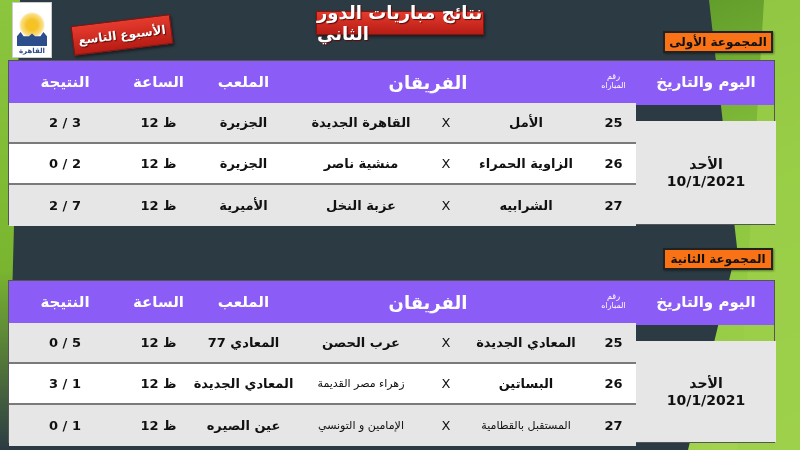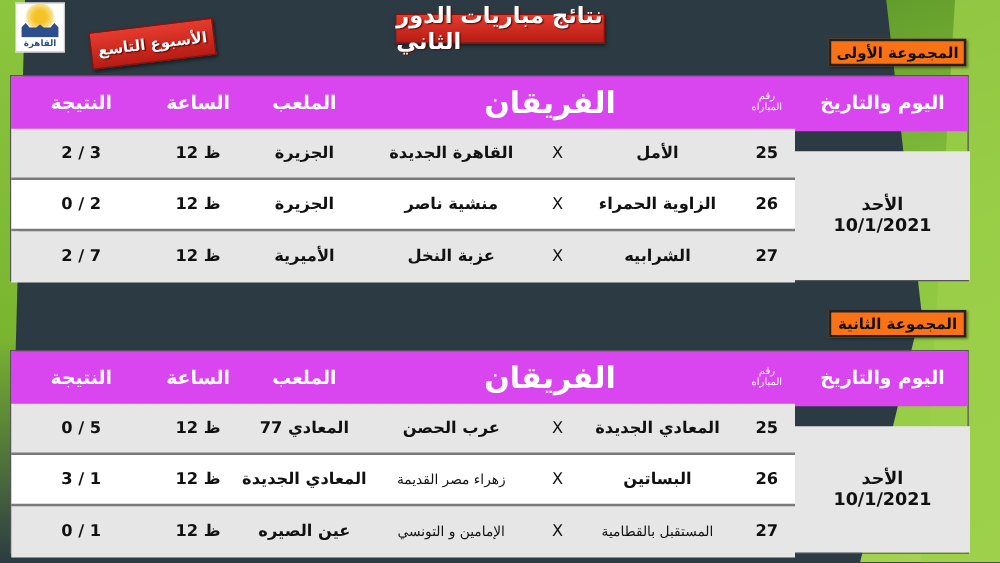--- a/index.html
+++ b/index.html
@@ -19,21 +19,21 @@
     background: linear-gradient(160deg, #5f9a2a 0%, #8cc63f 45%, #a5d451 100%);
     clip-path: polygon(35% 0, 100% 0, 100% 100%, 20% 100%, 55% 55%);
   }
   .bg-right2 {
     position: absolute; right: 0; top: 0; width: 90px; height: 450px;
     background: #9ccf4a;
     clip-path: polygon(60% 0, 100% 0, 100% 100%, 30% 100%);
     opacity: .8;
   }
   .logo {
-    position: absolute; left: 12px; top: 2px; width: 40px; height: 40px;
+    position: absolute; left: 12px; top: 2px; width: 40px; height: 56px;
     background: #fff; border: 1px solid #ccc;
     display: flex; flex-direction: column; align-items: center; justify-content: flex-end;
     padding-bottom: 2px;
   }
   .logo .sun {
     width: 26px; height: 26px; border-radius: 50%;
     background: radial-gradient(circle, #f6c327 30%, #f9e08a 60%, #fff 72%);
     margin-bottom: -6px;
   }
   .logo .mosque {
@@ -63,27 +63,27 @@
   .group-label.g2 { left: 663px; top: 248px; width: 110px; height: 22px; }
 
   .tbl {
     position: absolute; left: 8px; width: 767px;
     border: 1px solid #555;
   }
   .tbl.t1 { top: 60px; height: 165px; }
   .tbl.t2 { top: 280px; height: 163px; }
   .thead {
     position: absolute; left: 0; top: 0; width: 100%; height: 44px;
-    background: #d946ef; color: #fff;
+    background: #8b5cf6; color: #fff;
   }
   .th { position: absolute; top: 0; height: 42px; display: flex; align-items: center; justify-content: center; font-weight: bold; font-size: 15px; }
   .th.result { left: 0; width: 112px; }
   .th.time { left: 112px; width: 75px; }
   .th.stadium { left: 187px; width: 95px; }
-  .th.teams { left: 281px; width: 300px; font-size: 24px; }
+  .th.teams { left: 269px; width: 300px; font-size: 18px; }
   .th.num { left: 582px; width: 45px; font-size: 8px; flex-direction: column; line-height: 1.1; font-weight: normal; }
   .th.date { left: 627px; width: 140px; font-size: 15px; }
 
   .row {
     position: absolute; left: 0; width: 627px; height: 41px;
     background: #e6e6e6; border-bottom: 2px solid #7a7a7a;
   }
   .row.white { background: #ffffff; }
   .row.last { border-bottom: none; }
   .row.r0 { top: 42px; }

